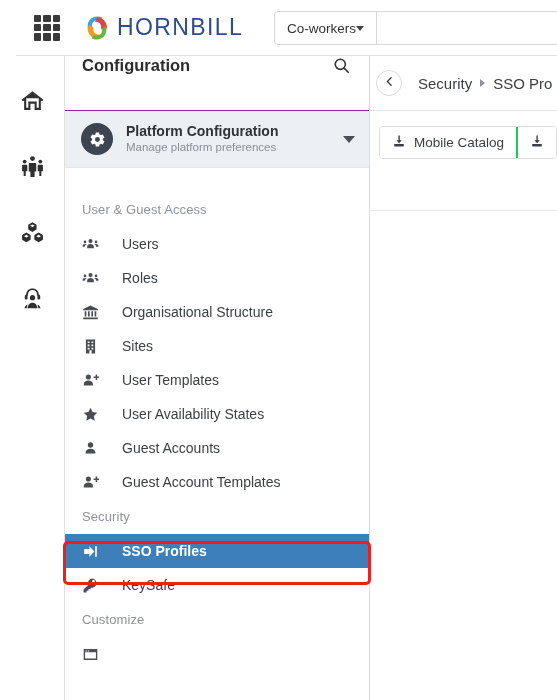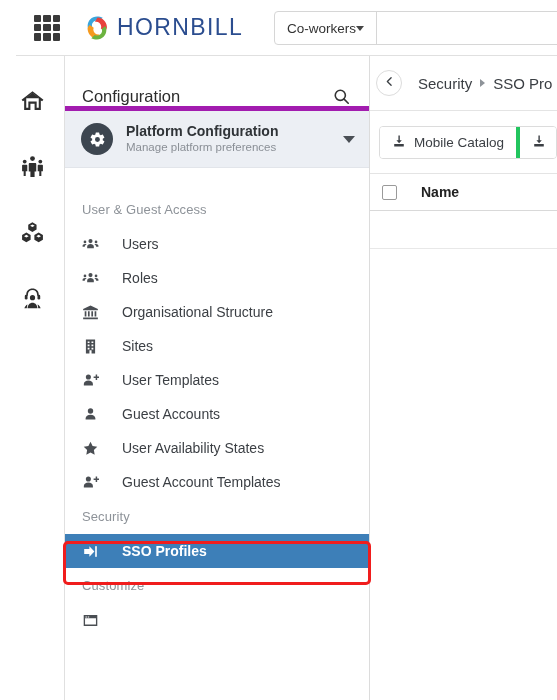--- a/index.html
+++ b/index.html
@@ -63,23 +63,24 @@
   }
   .rail-item svg { display:block; }
 
   
   .cfg {
     position: absolute; left: 65px; top: 56px; width: 305px; height: 644px;
     background: #fff; border-right: 1px solid #dcdcdc;
     display:flex; flex-direction:column;
   }
   .cfg-head {
-    height: 55px; flex: 0 0 55px; display:flex; align-items:flex-end;
+    height: 55px; flex: 0 0 55px; display:flex; align-items:flex-start;
     justify-content: space-between; padding: 0 18px 0 17px;
-    border-bottom: 5px solid #a21caf;
+    border-bottom: 1px solid #a21caf;
+    font-weight: bold;
   }
   .cfg-title { font-size: 16.5px; color: #2c2c2c; }
   .cfg-search { cursor:pointer; color:#333; display:flex; }
 
   .platform {
     height: 57px; flex: 0 0 57px; background: #eceff4;
     display: flex; align-items: center; padding: 0 14px 0 16px;
     border-bottom: 1px solid #e2e5ea; cursor:pointer;
   }
   .platform-ic {
@@ -136,21 +137,21 @@
   .crumb-sep {
     margin: 0 8px; width:0; height:0; border-top: 4px solid transparent;
     border-bottom: 4px solid transparent; border-left: 5px solid #8e9399;
   }
 
   .toolbar { height: 62px; display:flex; align-items:center; padding-left: 9px; }
   .btngroup { display:flex; border:1px solid #dcdcdc; border-radius: 4px; height: 33px; overflow:hidden; background:#fff; }
   .tbtn {
     display:flex; align-items:center; gap: 8px; padding: 0 12px;
     font-size: 13.5px; color:#3b3f44; cursor:pointer; background:#fff;
-    border-right: 4px solid #22c55e; white-space:nowrap;
+    border-right: 2px solid #22c55e; white-space:nowrap;
   }
   .tbtn:last-child { border-right: 0; }
 
   .thead {
     height: 38px; display:flex; align-items:center;
     border-top: 1px solid #e4e4e4; border-bottom: 1px solid #d9d9d9;
     padding-left: 12px; background: #fff;
   }
   .chk {
     width: 15px; height: 15px; border: 1px solid #9a9a9a; border-radius: 2px;
@@ -328,34 +329,34 @@
               <path d="M9 12c-3.5 0-6.4 2.1-6.4 4.8v2.1h12.8v-2.1C15.4 14.1 12.5 12 9 12z"></path>
             <path d="M19.3 3.4h2.1v2.9h2.9v2.1h-2.9v2.9h-2.1V8.4h-2.9V6.3h2.9z"></path>
           </svg>
         </span>
         <span class="menu-tx">User Templates</span>
       </div>
 
       <div class="menu-item">
         <span class="menu-ic">
           <svg width="17" height="17" viewBox="0 0 24 24" fill="currentColor">
+            <path d="M12 2.6l2.95 5.98 6.6.96-4.78 4.66 1.13 6.57L12 17.67l-5.9 3.1 1.13-6.57L2.45 9.54l6.6-.96z"></path>
+          </svg>
+        </span>
+        <span class="menu-tx">User Availability States</span>
+      </div>
+
+      <div class="menu-item">
+        <span class="menu-ic">
+          <svg width="17" height="17" viewBox="0 0 24 24" fill="currentColor">
             <circle cx="12" cy="7" r="3.8"></circle>
               <path d="M12 12.3c-3.8 0-6.9 2.2-6.9 5v1.8h13.8v-1.8c0-2.8-3.1-5-6.9-5z"></path>
           </svg>
         </span>
         <span class="menu-tx">Guest Accounts</span>
-      </div>
-
-      <div class="menu-item">
-        <span class="menu-ic">
-          <svg width="17" height="17" viewBox="0 0 24 24" fill="currentColor">
-            <path d="M12 2.6l2.95 5.98 6.6.96-4.78 4.66 1.13 6.57L12 17.67l-5.9 3.1 1.13-6.57L2.45 9.54l6.6-.96z"></path>
-          </svg>
-        </span>
-        <span class="menu-tx">User Availability States</span>
       </div>
 
       <div class="menu-item">
         <span class="menu-ic">
           <svg width="17" height="17" viewBox="0 0 24 24" fill="currentColor">
             <circle cx="9" cy="7" r="3.6"></circle>
               <path d="M9 12c-3.5 0-6.4 2.1-6.4 4.8v2.1h12.8v-2.1C15.4 14.1 12.5 12 9 12z"></path>
             <path d="M19.3 3.4h2.1v2.9h2.9v2.1h-2.9v2.9h-2.1V8.4h-2.9V6.3h2.9z"></path>
           </svg>
         </span>
@@ -367,20 +368,28 @@
       <div class="menu-item active">
         <span class="menu-ic">
           <svg width="17" height="17" viewBox="0 0 24 24" fill="currentColor">
             <path d="M10.4 4.5v3.9H3.1v7.2h7.3v3.9l7.1-7.5z"></path>
             <rect x="18.6" y="4.5" width="2.3" height="15"></rect>
           </svg>
         </span>
         <span class="menu-tx">SSO Profiles</span>
       </div>
 
+      <div class="menu-item">
+        <span class="menu-ic">
+          <svg width="17" height="17" viewBox="0 0 24 24" fill="currentColor">
+            <path d="M14.6 2.2a6.1 6.1 0 0 0-5.5 8.7L2.2 17.8v4h4.3v-2.5h2.6v-2.5h2.4l1.6-1.6a6.1 6.1 0 1 0 1.5-13zm1.6 5.6a1.9 1.9 0 1 1 0-3.8 1.9 1.9 0 0 1 0 3.8z"></path>
+          </svg>
+        </span>
+        <span class="menu-tx">KeySafe</span>
+      </div>
 
       <div class="sect-label">Customize</div>
 
       <div class="menu-item">
         <span class="menu-ic">
           <svg width="17" height="17" viewBox="0 0 24 24" fill="currentColor">
             <path d="M2.4 4.4h19.2v15.2H2.4zm1.9 4.3v8.9h15.4V8.7zm.6-2.4v1.4h2v-1.4zm3.2 0v1.4h2v-1.4z"></path>
           </svg>
         </span>
       </div>
@@ -423,21 +432,17 @@
             <svg width="14" height="14" viewBox="0 0 24 24" fill="#3b3f44">
               <path d="M11 2.6h2.4v8.1h3.4L12.2 16 7.6 10.7H11z"></path>
               <path d="M3.8 17.1h16.4v4.3H3.8z"></path>
             </svg>
           </span>
           <span></span>
         </div>
       </div>
     </div>
 
-    <div class="thead">
-      <span class="chk"></span>
-      <span class="th-name">Name</span>
-    </div>
     <div class="trow"></div>
 
   </div>
 
 </div>
 
 </body></html>

